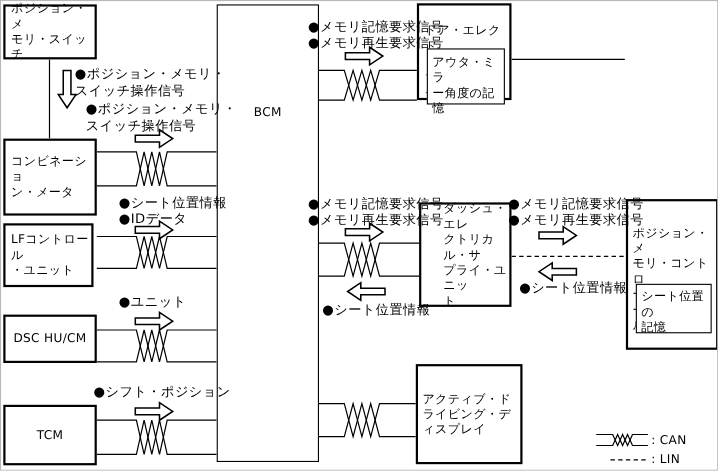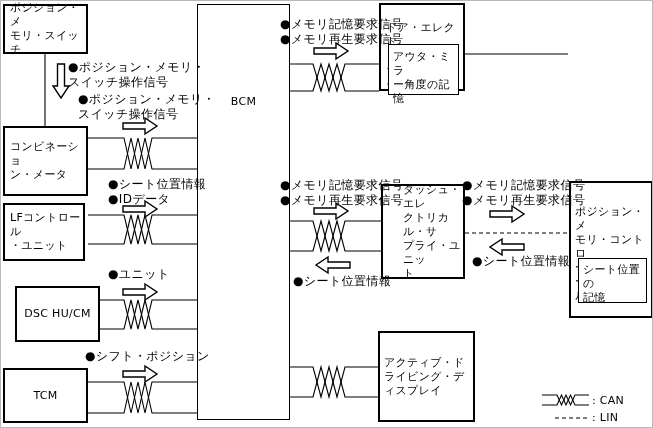--- a/index.html
+++ b/index.html
@@ -91,21 +91,21 @@
 モリ・スイッチ</span>
   </div>
   <div class="box vcenter" style="left:2px;top:125px;width:85px;height:70px;padding-left:5px;">
     <span>コンビネーショ
 ン・メータ</span>
   </div>
   <div class="box vcenter" style="left:2px;top:202px;width:82px;height:58px;padding-left:5px;">
     <span>LFコントロール
 ・ユニット</span>
   </div>
-  <div class="box vcenter" style="left:2px;top:285px;width:85px;height:56px;text-align:center;margin-left:12px;">
+  <div class="box vcenter" style="left:2px;top:285px;width:85px;height:44px;text-align:center;">
     <span>DSC HU/CM</span>
   </div>
   <div class="box vcenter" style="left:2px;top:367px;width:85px;height:55px;text-align:center;">
     <span>TCM</span>
   </div>
 
   <div class="box thin" style="left:196px;top:3px;width:93px;height:416px;">
     <div style="position:absolute;top:90px;left:0;width:100%;text-align:center;">BCM</div>
   </div>
 

